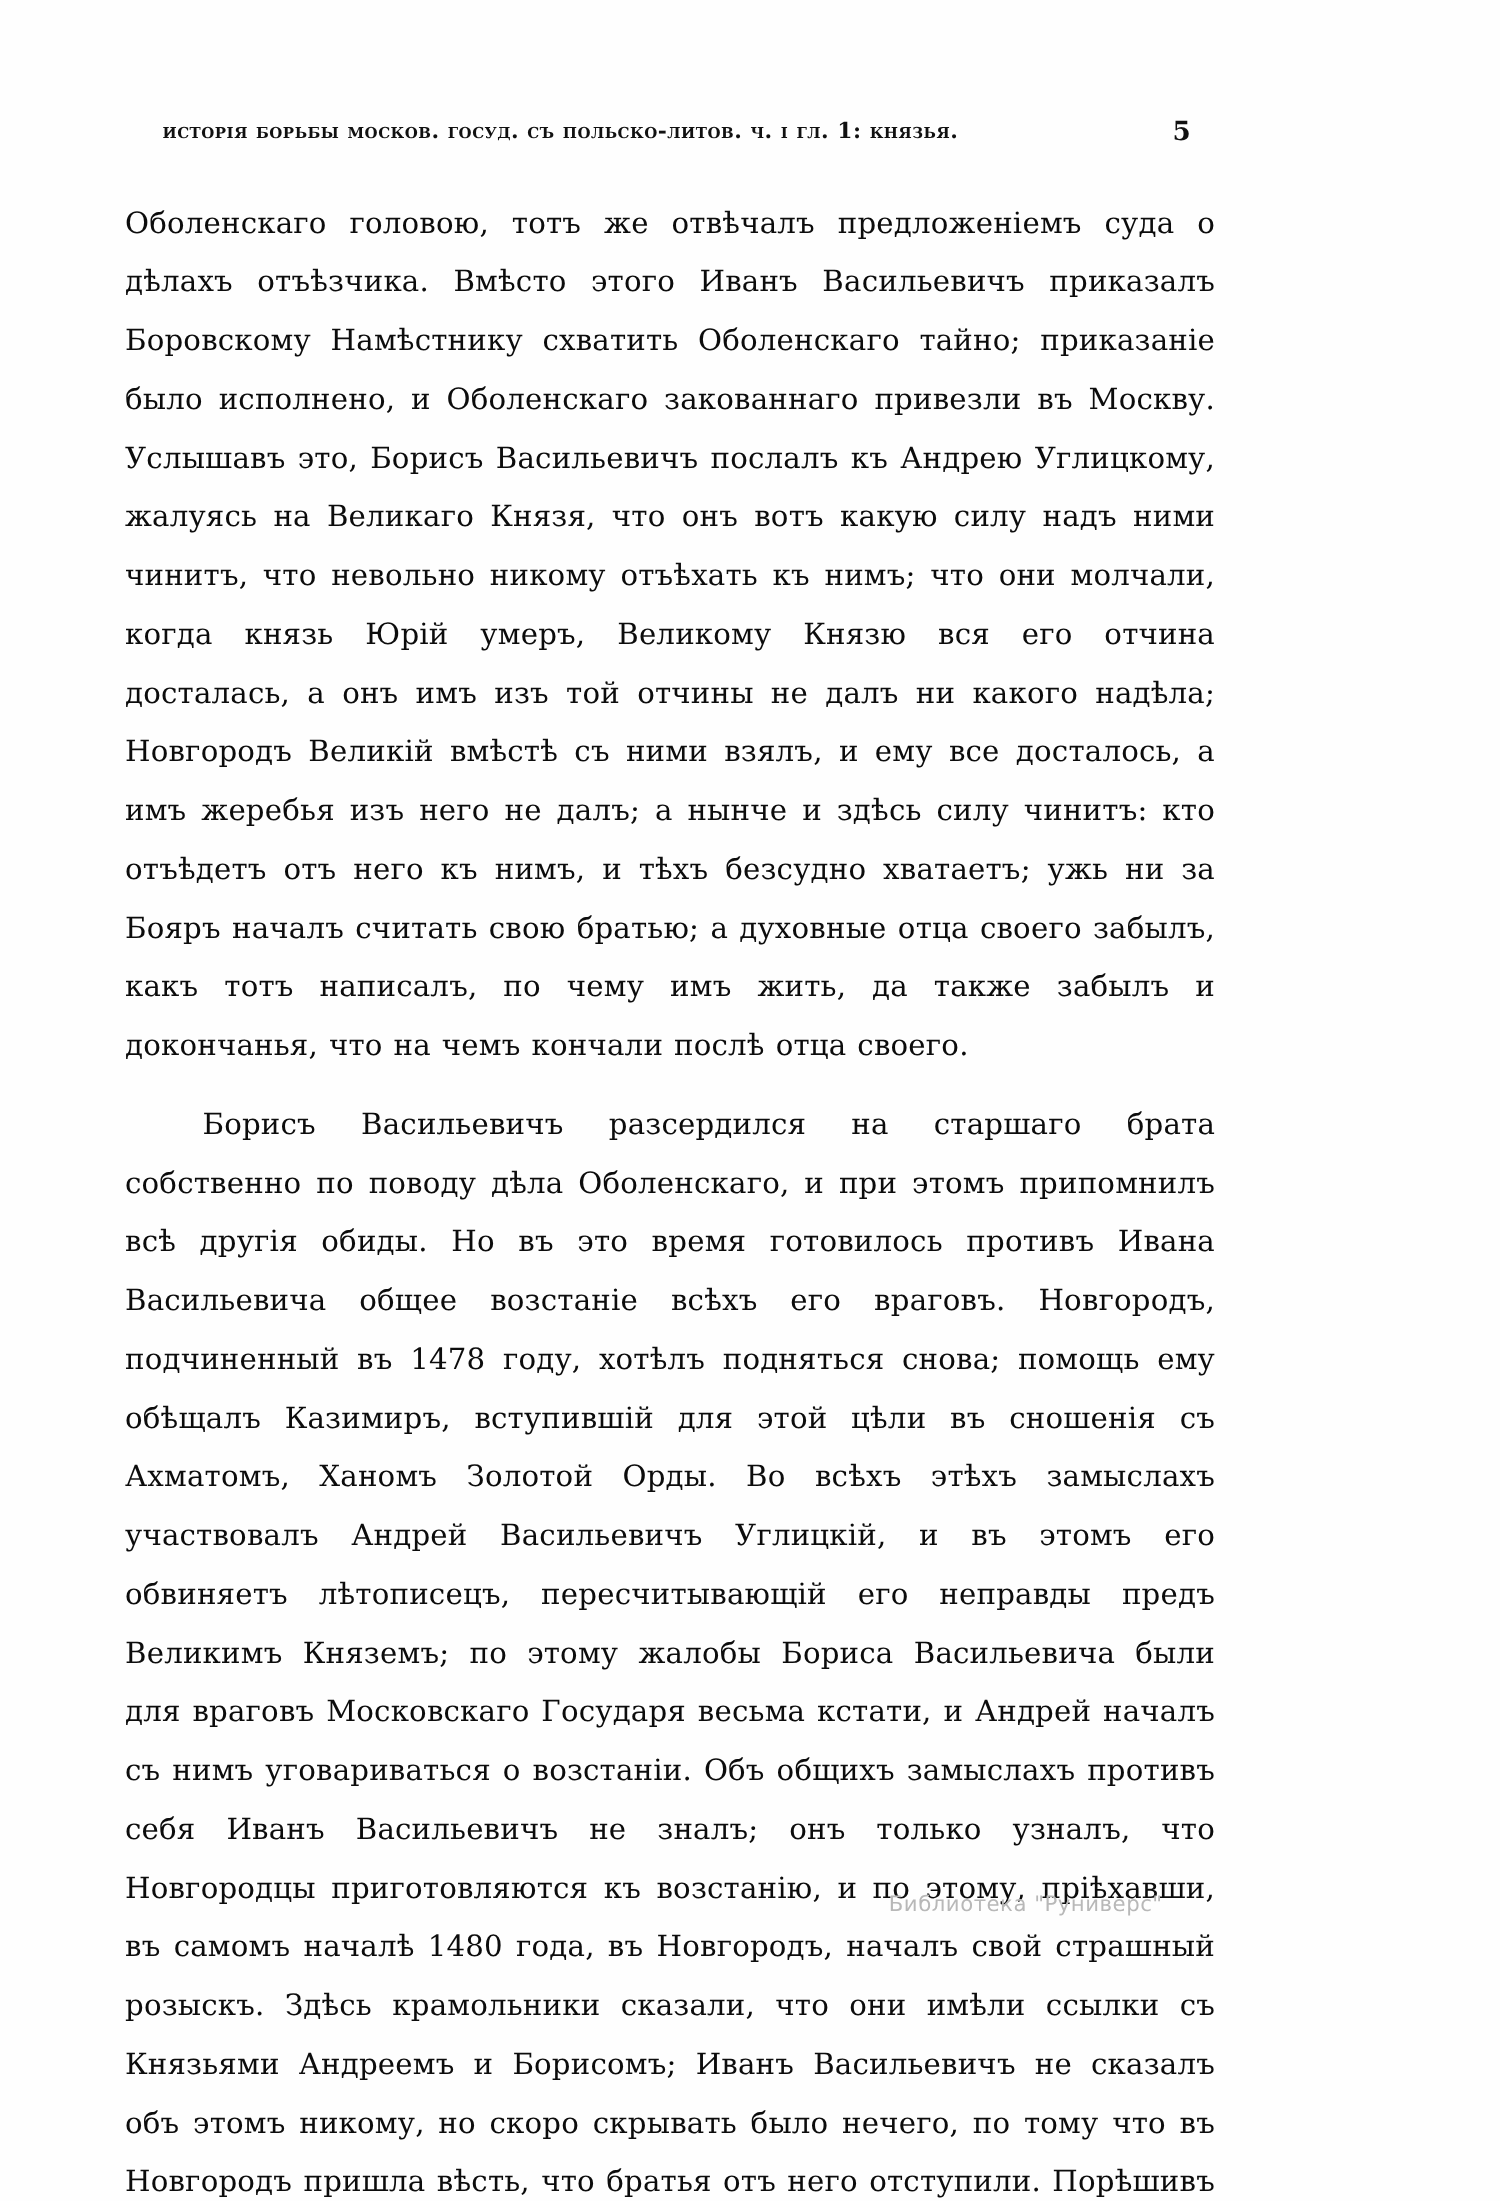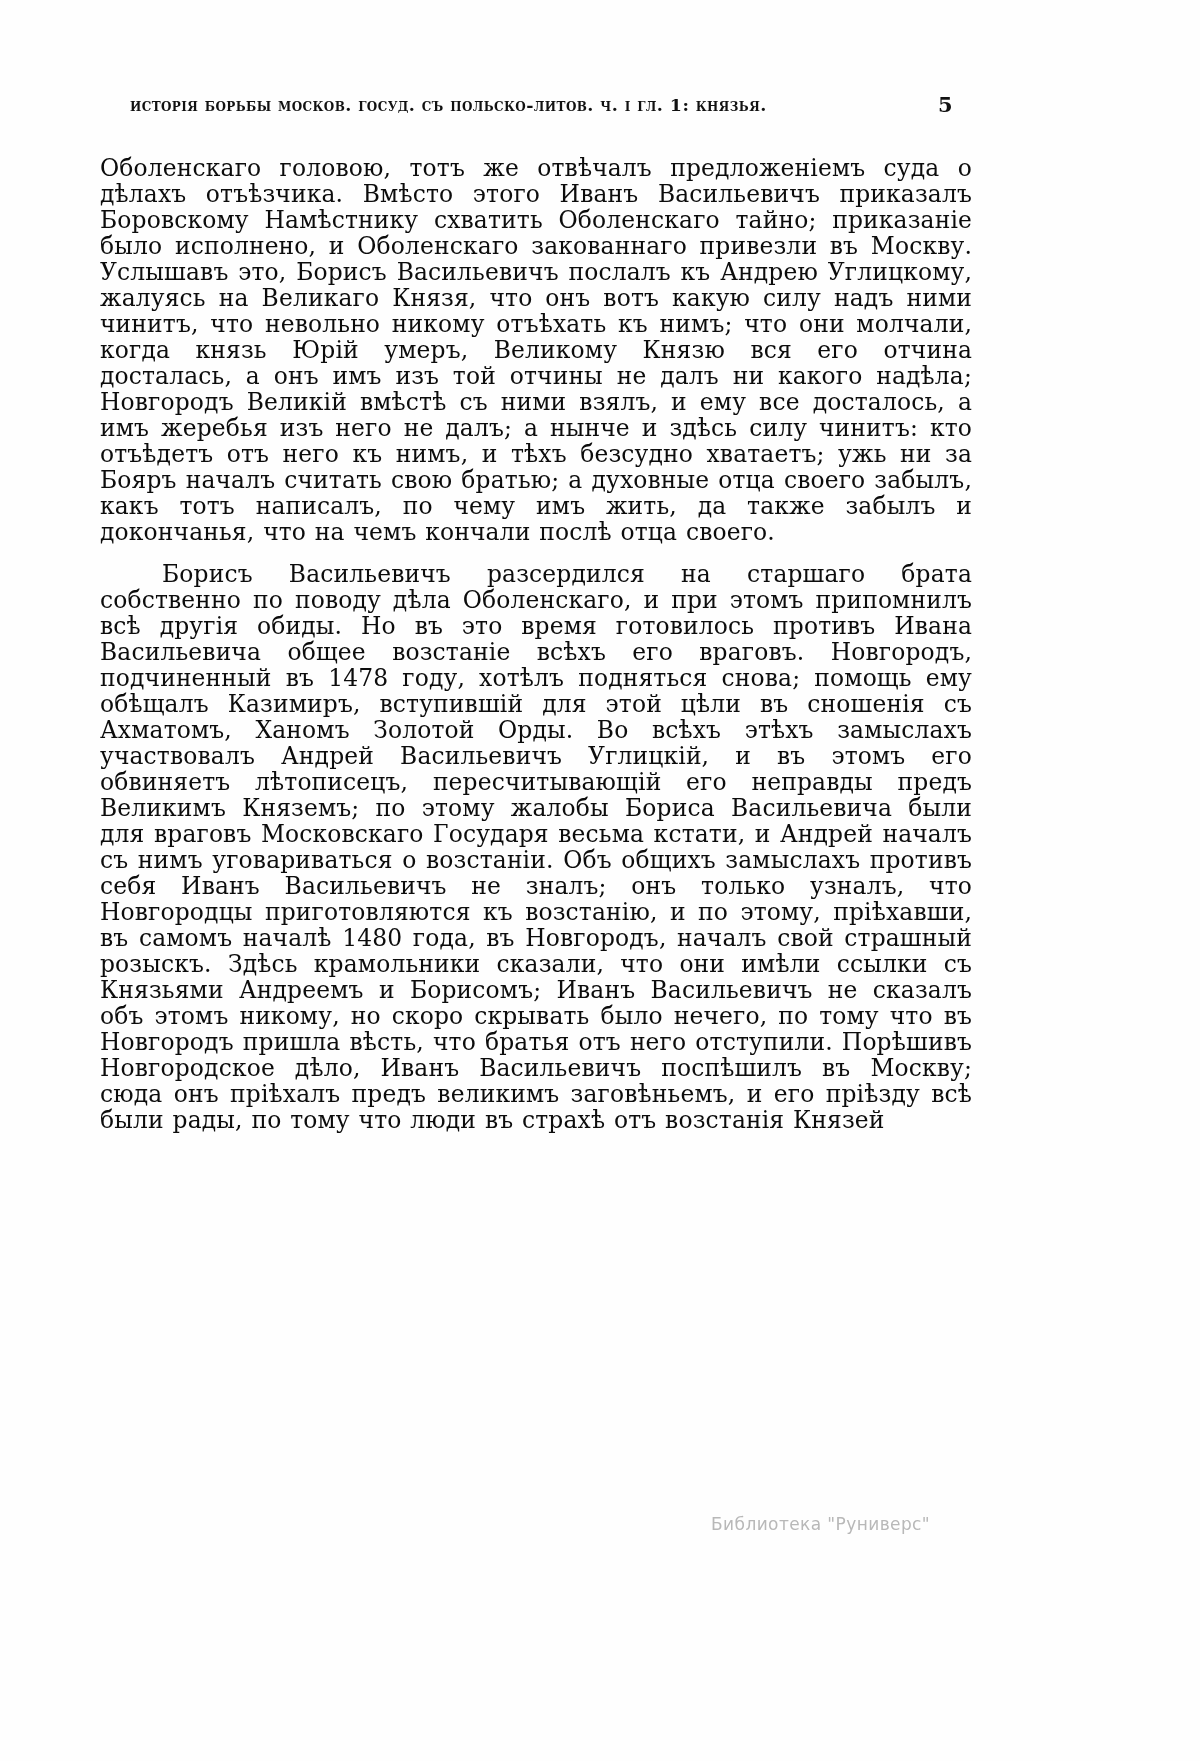--- a/index.html
+++ b/index.html
@@ -46,21 +46,21 @@
   }
   .body-text {
     position: absolute;
     left: 100px;
     top: 155px;
     width: 872px;
   }
   p {
     margin: 0;
     font-size: 23.4px;
-    line-height: 26px;
+    line-height: 47px;
     text-align: justify;
     text-justify: inter-word;
     color: #0c0c0c;
     font-family: "DejaVu Serif", serif;
     letter-spacing: 0.15px;
     word-spacing: 1.2px;
   }
   p.para-1 {
     text-indent: 0;
   }

